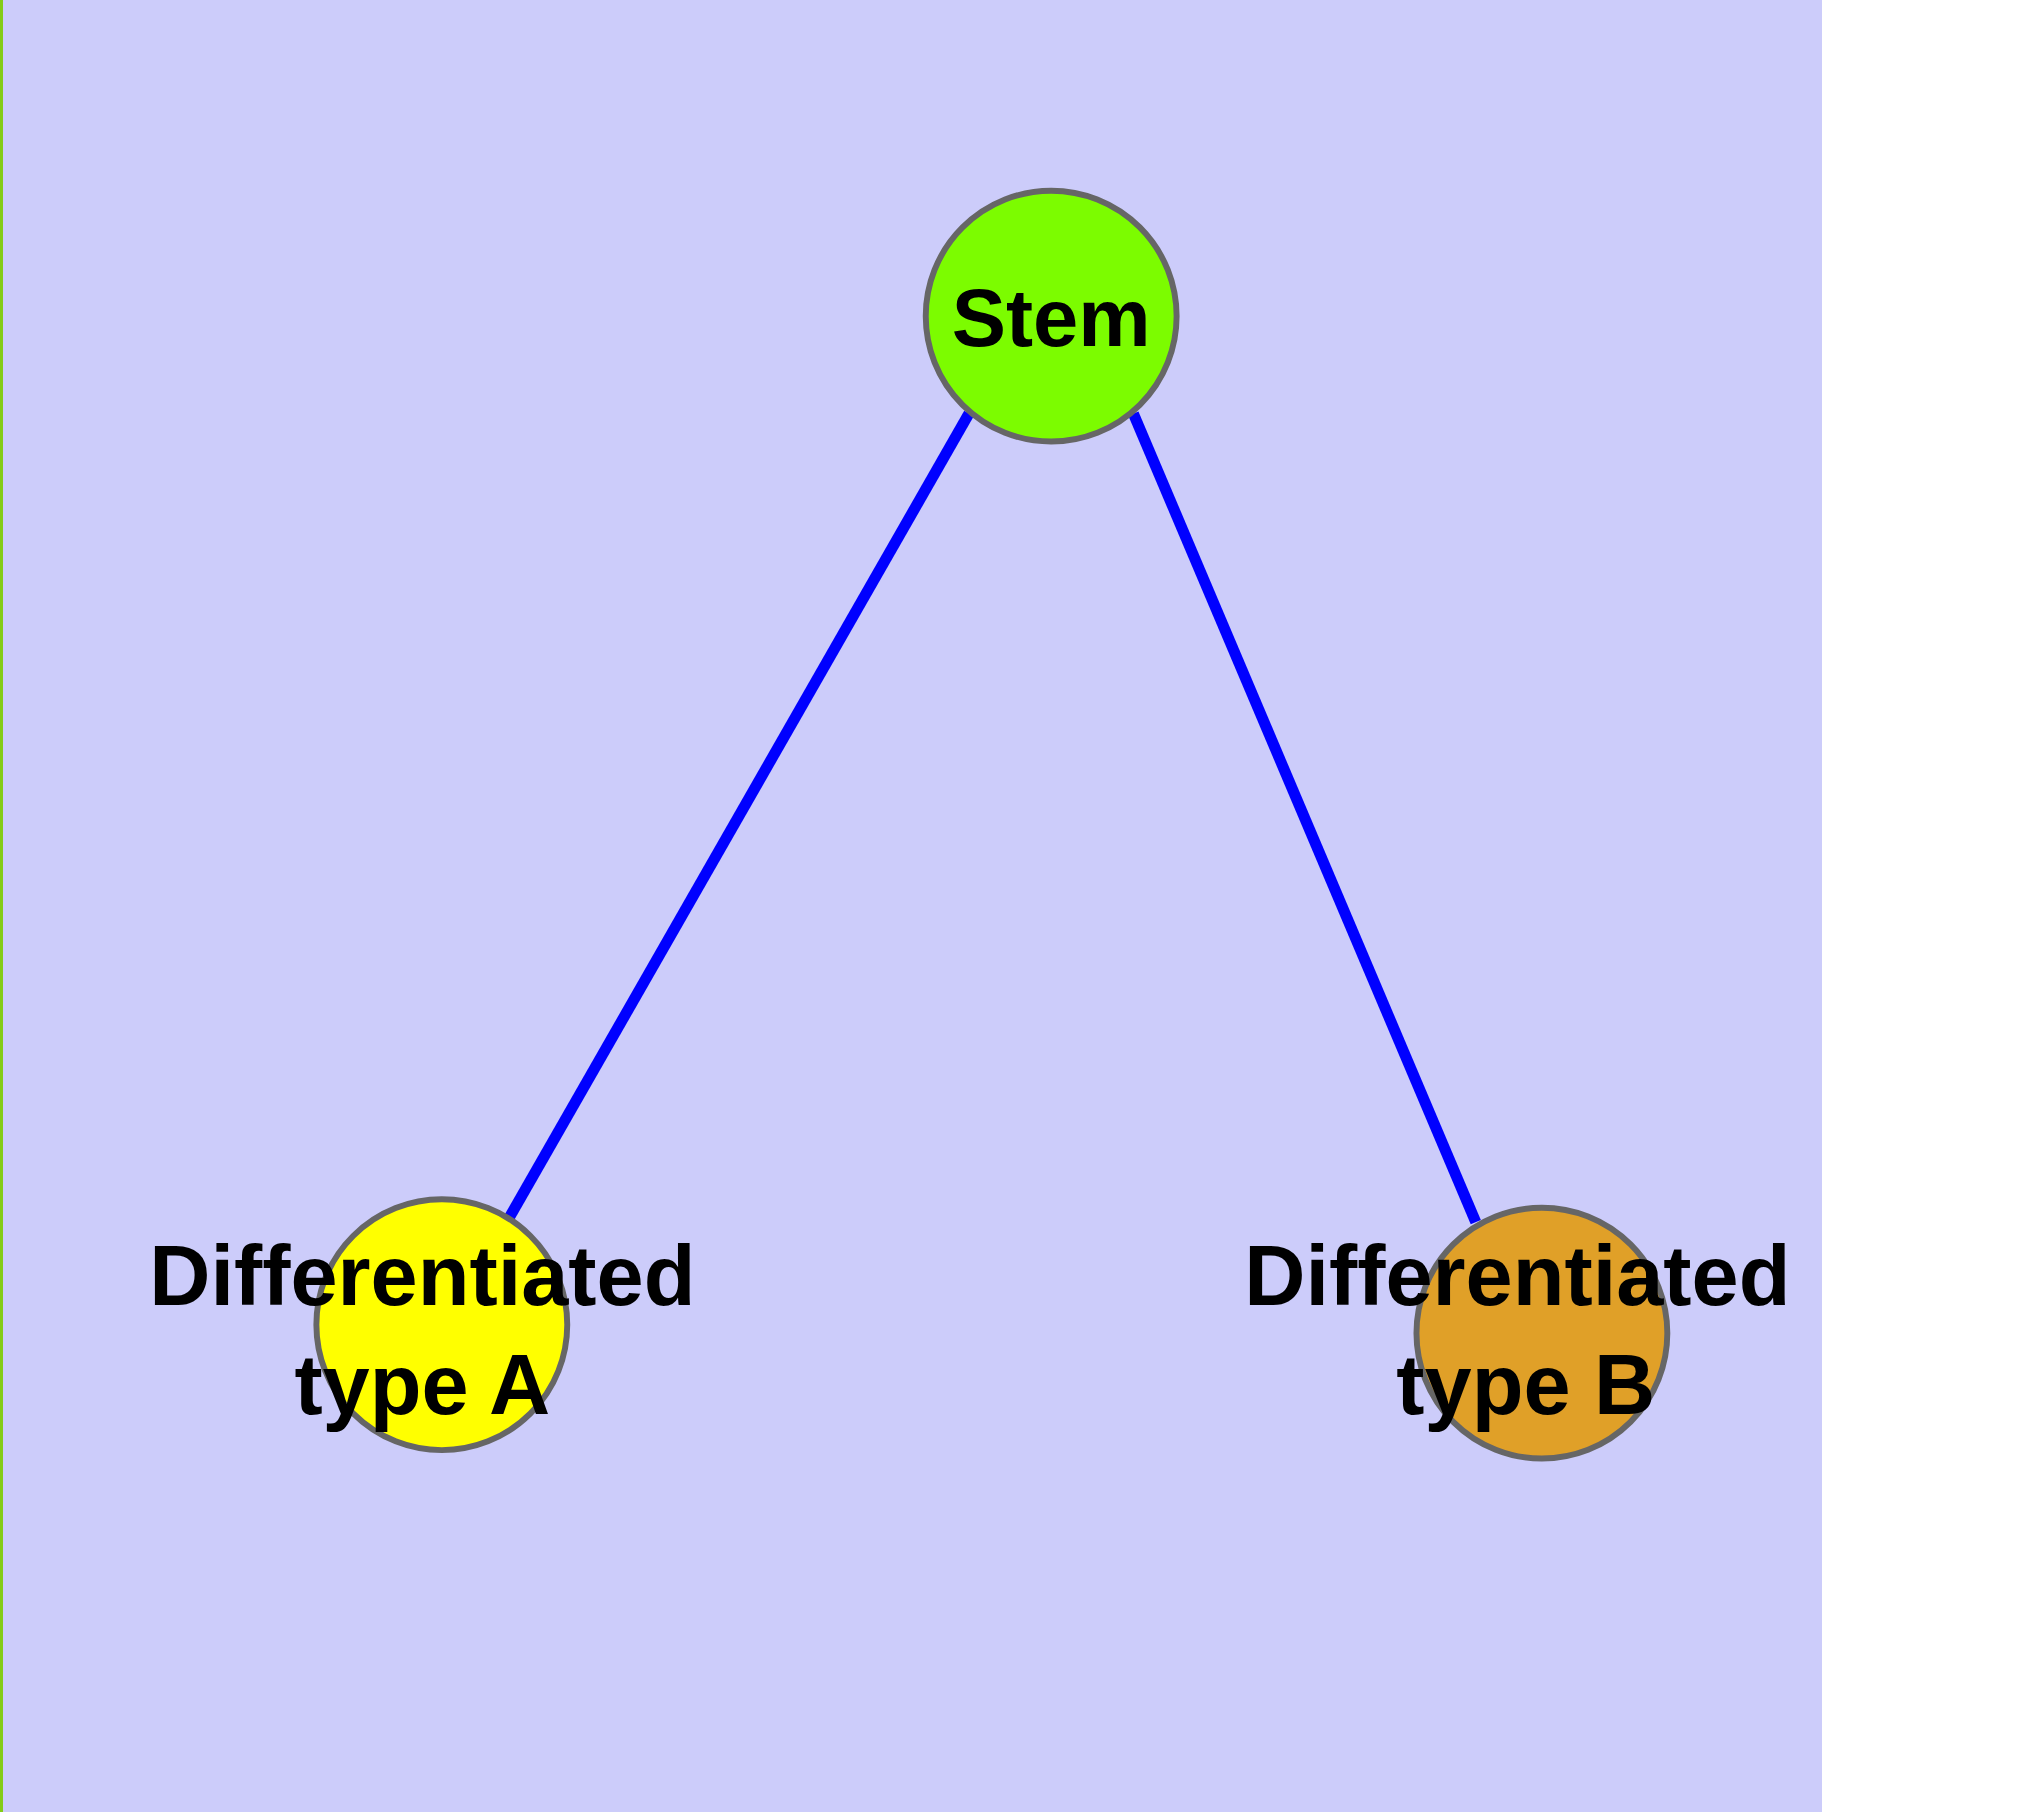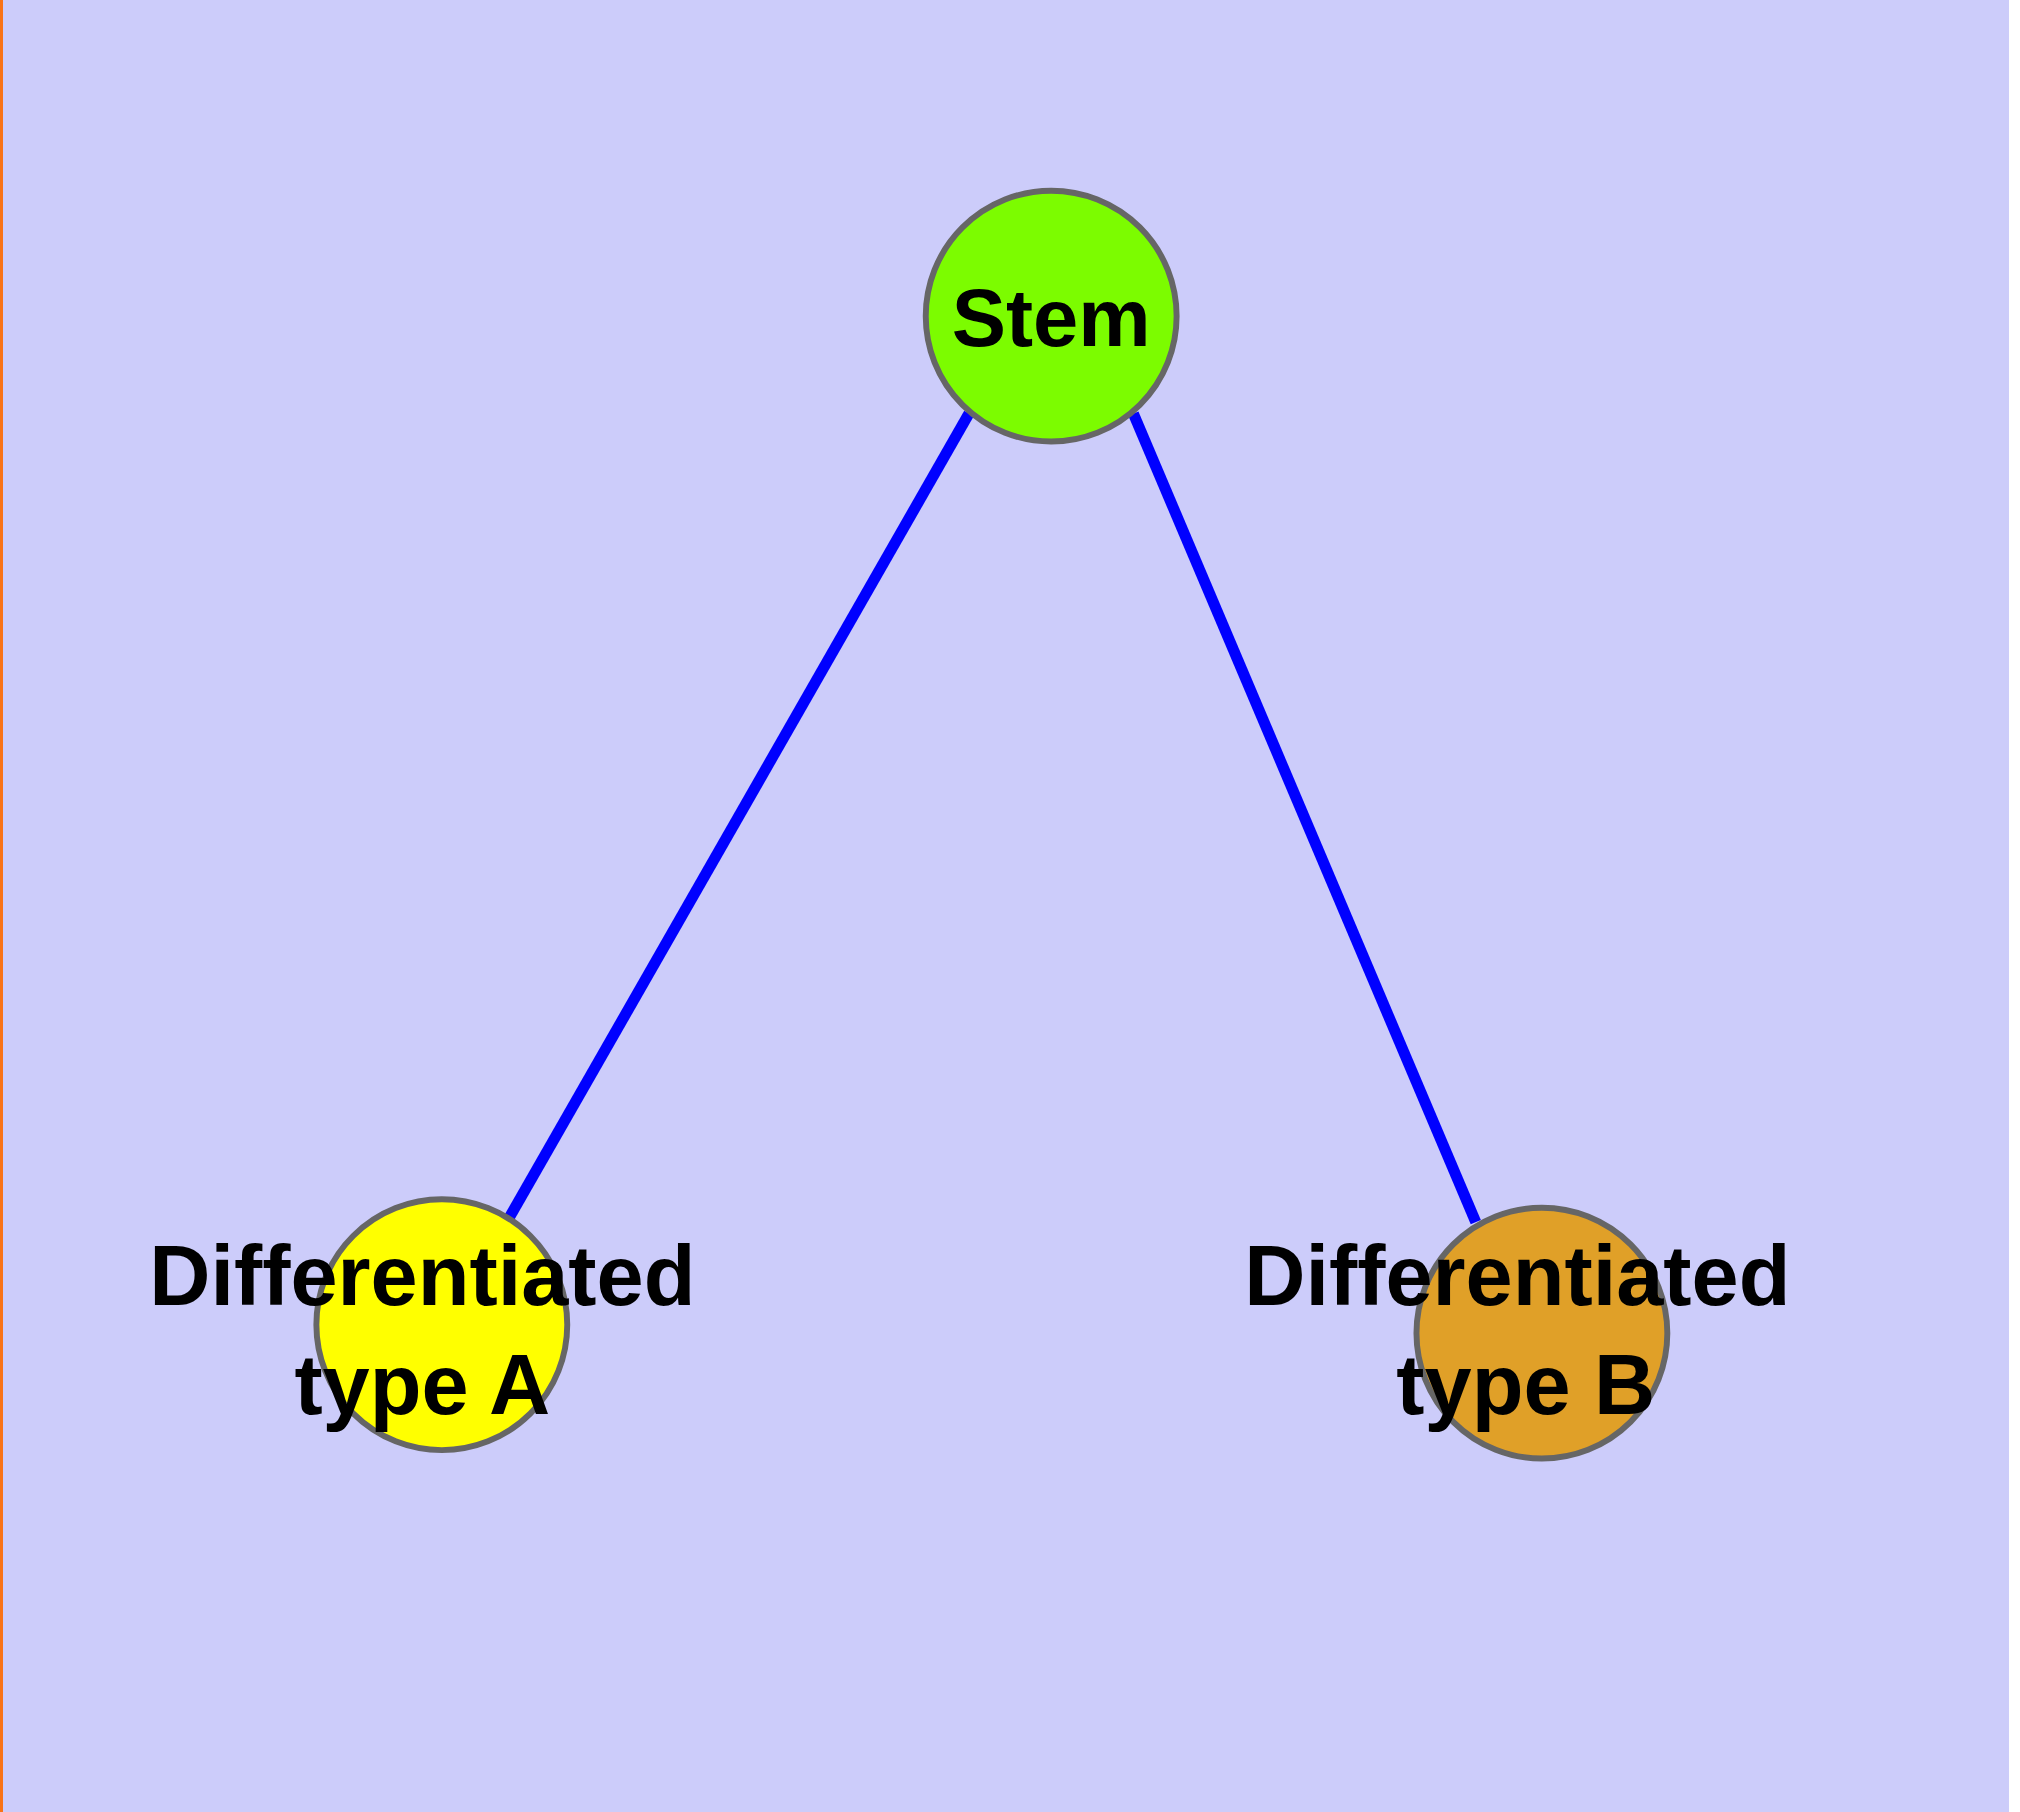--- a/index.html
+++ b/index.html
@@ -4,24 +4,24 @@
 <style>
   html, body {
     margin: 0;
     padding: 0;
   }
   body {
     background: #ffffff;
   }
   #canvas {
     position: relative;
-    width: 2009px;
+    width: 1822px;
     height: 1812px;
     overflow: hidden;
-    background: #f97316;
+    background: #84cc16;
   }
   #plot-background {
     position: absolute;
     left: 3.4px;
     top: 0px;
     width: 2017px;
     height: 1812px;
     background: #ccccfa;
   }
   #graph-svg {

